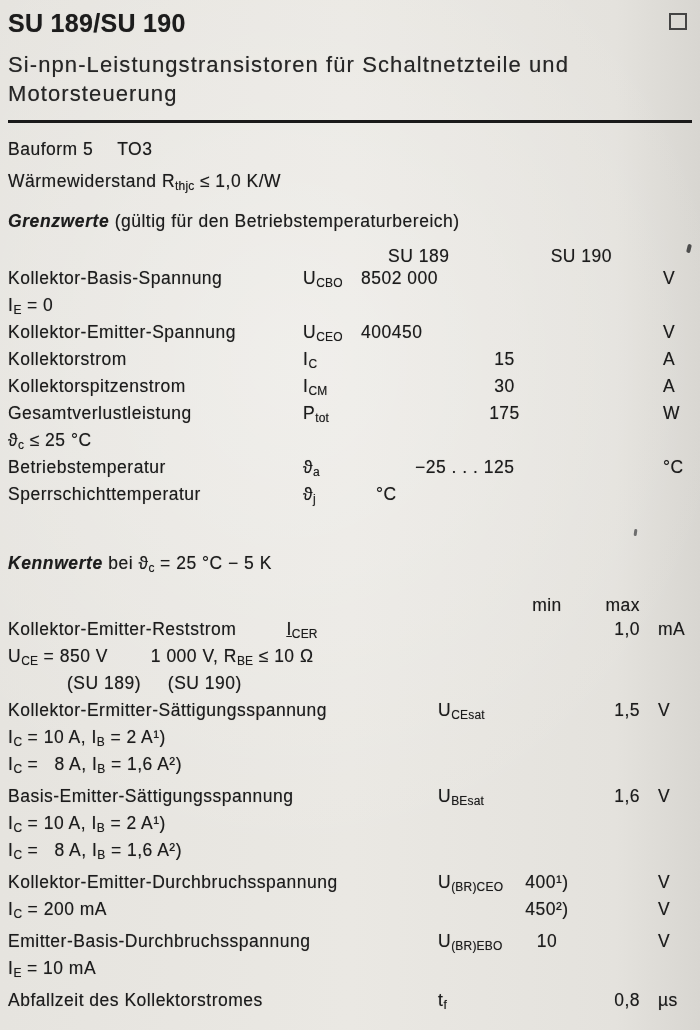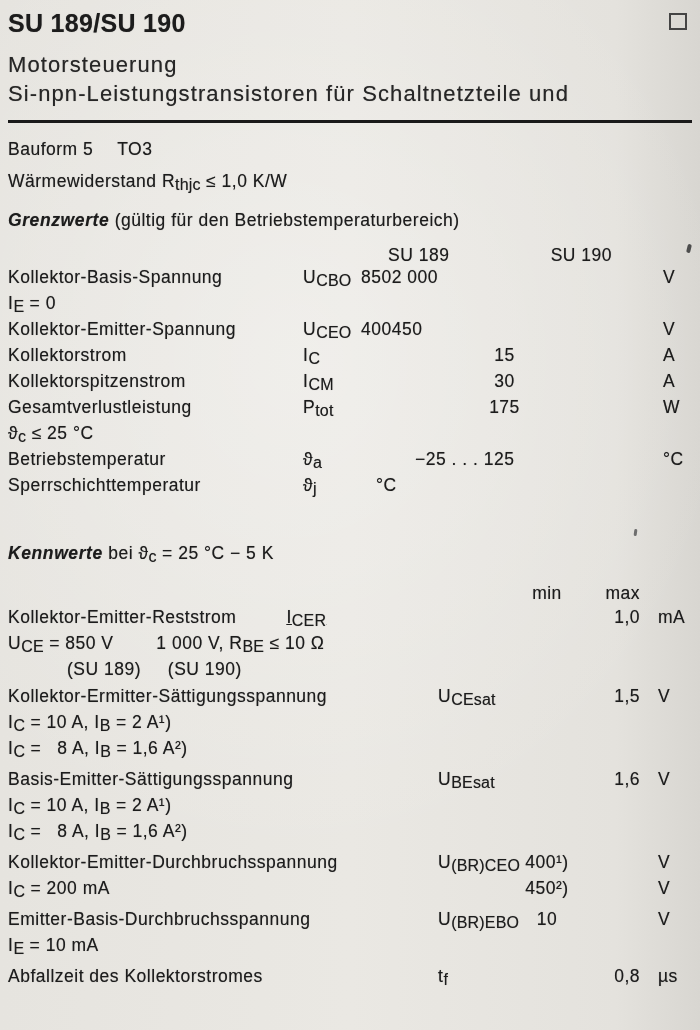--- a/index.html
+++ b/index.html
@@ -10,21 +10,21 @@
     padding:8px 8px 0 8px;box-sizing:border-box;
     background:
       radial-gradient(90% 70% at 42% 35%, rgba(255,255,255,0.30), rgba(255,255,255,0) 70%),
       linear-gradient(90deg,#e6e4df 0%,#eae8e3 50%,#e4e2dd 88%,#d8d6d1 100%);
     color:#1c1c1c;
     font-family:"Liberation Sans","DejaVu Sans",sans-serif;
     font-size:17.5px;
     letter-spacing:0.5px;
     text-shadow:0 0 0.7px rgba(25,25,25,0.5);
   }
-  .sb{font-size:16px;vertical-align:-3px;letter-spacing:0.2px;}
+  .sb{font-size:12px;vertical-align:-3px;letter-spacing:0.2px;}
   .title{font-size:25px;line-height:30px;font-weight:700;letter-spacing:0.3px;margin:0;}
   .corner-square{position:absolute;top:13px;right:13px;width:14px;height:13px;border:2px solid #444;}
   .subtitle{margin-top:12px;font-size:22px;line-height:29px;letter-spacing:1.1px;color:#262626;}
   .rule{margin-top:12px;height:3px;background:#1a1a1a;}
   .bauform-line{margin-top:15px;line-height:22px;}
   .pkg{margin-left:24px;}
   .thermal-line{margin-top:10px;line-height:22px;white-space:pre;}
   .section-heading{line-height:23px;}
   .grenz-heading{margin-top:13px;}
   .kenn-heading{margin-top:42px;}
@@ -61,22 +61,22 @@
 <body>
 
 <div class="page">
 
   <h1 class="title">SU 189/SU 190</h1>
   <div class="corner-square"></div>
   <div class="speck1"></div>
   <div class="speck2"></div>
 
   <div class="subtitle">
+    <div>Si-npn-Leistungstransistoren für Schaltnetzteile und</div>
     <div>Motorsteuerung</div>
-    <div>Si-npn-Leistungstransistoren für Schaltnetzteile und</div>
   </div>
 
   <div class="rule"></div>
 
   <div class="bauform-line">
     <span>Bauform 5</span><span class="pkg">TO3</span>
   </div>
 
   <div class="thermal-line"><span>Wärmewiderstand R</span><span class="sb">thjc</span><span> ≤ 1,0 K/W</span></div>
 

